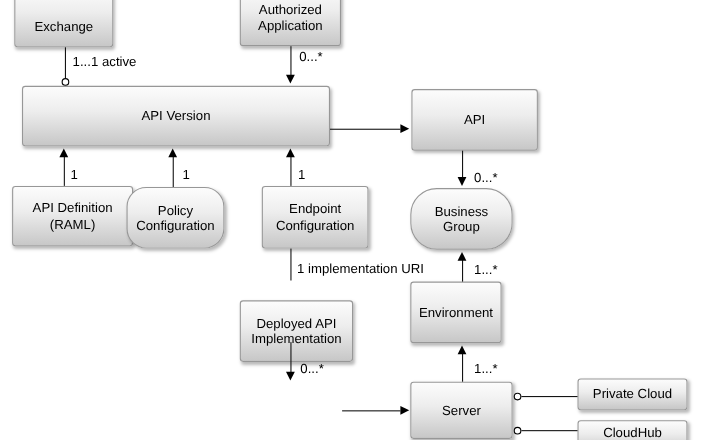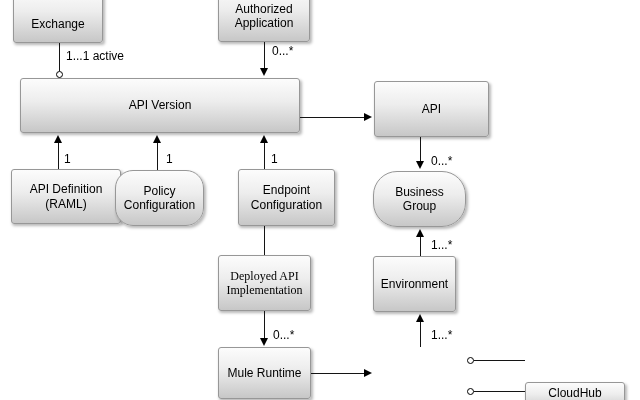--- a/index.html
+++ b/index.html
@@ -84,34 +84,37 @@
   <div class="node" style="left:218px; top:169px; width:97px; height:57px;margin-left:20px;">
     <span class="node-label">Endpoint
 Configuration</span>
   </div>
 
   <div class="node" style="left:373px; top:171px; width:93px; height:56px;border-radius:24px;">
     <span class="node-label">Business
 Group</span>
   </div>
 
-  <div class="node" style="left:218px; top:255px; width:93px; height:56px;font-family:Liberation Serif, serif;">
+  <div class="node" style="left:218px; top:273px; width:103px; height:56px;">
     <span class="node-label">Deployed API
 Implementation</span>
   </div>
 
   <div class="node" style="left:373px; top:256px; width:83px; height:56px;">
     <span class="node-label">Environment</span>
   </div>
 
-  <div class="node" style="left:218px; top:347px; width:93px; height:52px;">
-    <span class="node-label">Mule Runtime</span>
+
+  <div class="node" style="left:373px; top:347px; width:93px; height:52px;">
+    <span class="node-label">Server</span>
   </div>
 
-
+  <div class="node" style="left:525px; top:344px; width:100px; height:29px;">
+    <span class="node-label">Private Cloud</span>
+  </div>
 
   <div class="node" style="left:525px; top:382px; width:100px; height:29px; padding-bottom:6px;">
     <span class="node-label">CloudHub</span>
   </div>
 
   <div class="vline" style="left:59px; top:43px; height:28px;"></div>
   <div class="circle" style="left:56px; top:71px;"></div>
   <span class="edge-label" style="left:66px; top:49px;">1...1 active</span>
 
   <div class="vline" style="left:264px; top:42px; height:27px;"></div>
@@ -131,20 +134,21 @@
 
   <div class="vline" style="left:157px; top:142px; height:28px;"></div>
   <div class="ah-up" style="left:153px; top:135px;"></div>
   <span class="edge-label" style="left:166px; top:152px;">1</span>
 
   <div class="vline" style="left:264px; top:142px; height:27px;"></div>
   <div class="ah-up" style="left:260px; top:135px;"></div>
   <span class="edge-label" style="left:271px; top:152px;">1</span>
 
   <div class="vline" style="left:264px; top:226px; height:29px;"></div>
+  <span class="edge-label" style="left:270px; top:237px;">1 implementation URI</span>
 
   <div class="vline" style="left:264px; top:311px; height:28px;"></div>
   <div class="ah-down" style="left:260px; top:338px;"></div>
   <span class="edge-label" style="left:273px; top:328px;">0...*</span>
 
   <div class="vline" style="left:420px; top:236px; height:20px;"></div>
   <div class="ah-up" style="left:416px; top:229px;"></div>
   <span class="edge-label" style="left:431px; top:238px;">1...*</span>
 
   <div class="vline" style="left:420px; top:321px; height:26px;"></div>

